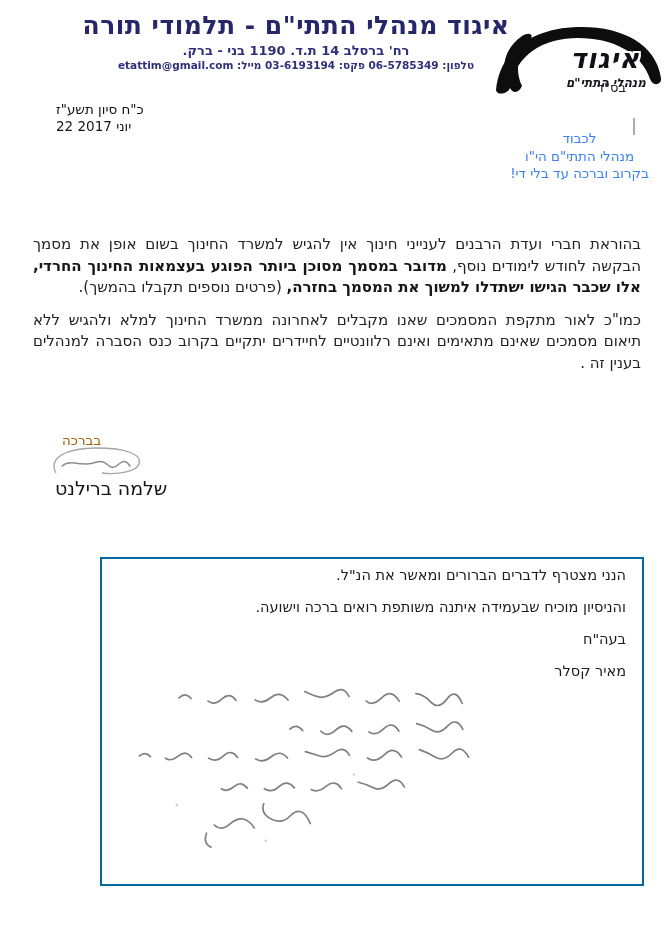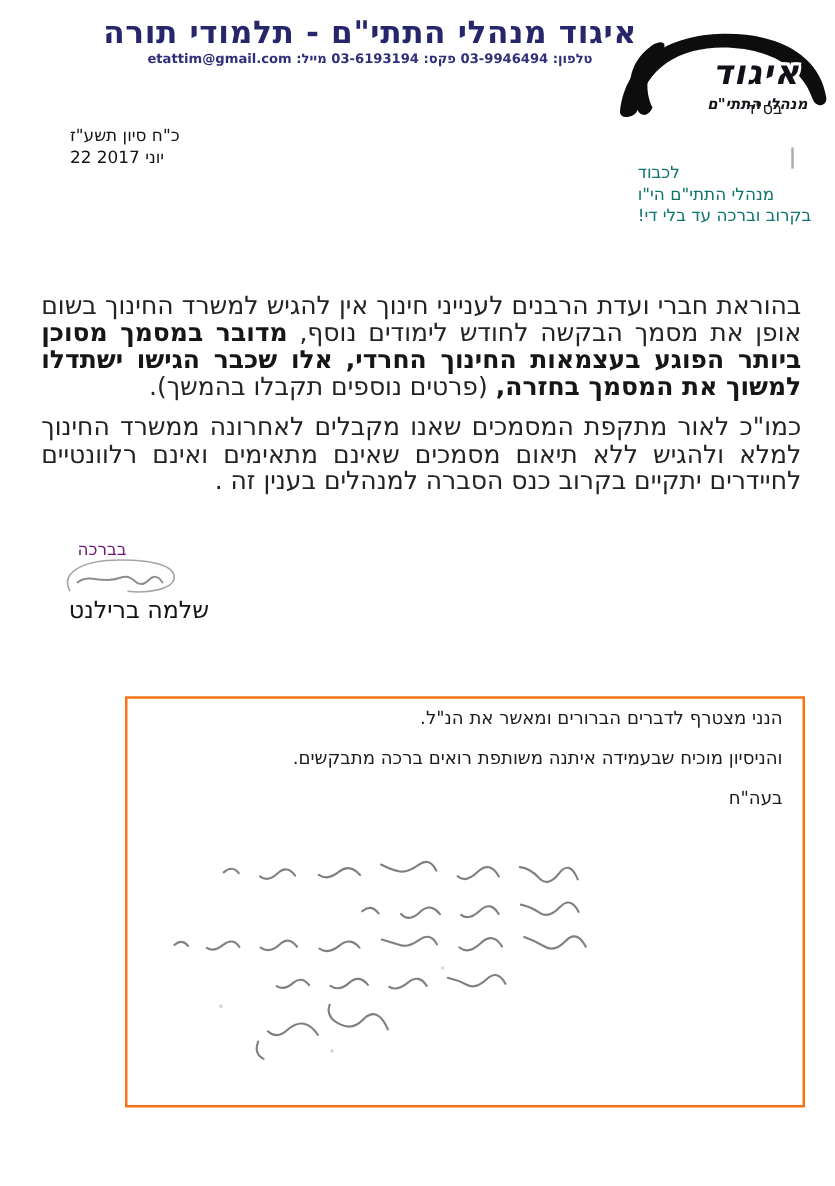--- a/index.html
+++ b/index.html
@@ -19,45 +19,46 @@
   .logo-sub{position:absolute;top:56px;right:20px;font-size:12px;font-weight:bold;color:#16161e;
     text-shadow:-1px -1px 0 #fff,1px -1px 0 #fff,-1px 1px 0 #fff,1px 1px 0 #fff;}
 
   .bsd{position:absolute;top:80px;right:42px;font-size:13px;color:#1d1d1d;}
 
   .date-block{position:absolute;top:101px;left:56px;font-size:13.5px;line-height:17px;color:#141414;text-align:left;}
   .date-greg{direction:ltr;}
 
   .cursor-artifact{position:absolute;top:118px;right:33px;width:2px;height:17px;background:#909090;opacity:.75;}
 
-  .recipient{position:absolute;top:130px;right:19px;text-align:left;font-size:13.5px;line-height:17.5px;color:#0f766e;}
+  .recipient{position:absolute;top:130px;right:19px;text-align:center;font-size:13.5px;line-height:17.5px;color:#3b82f6;}
 
-  .letter-body{position:absolute;top:234px;right:27px;left:33px;font-size:20px;line-height:21.5px;
+  .letter-body{position:absolute;top:234px;right:27px;left:33px;font-size:15px;line-height:21.5px;
     text-align:justify;color:#232323;}
   .letter-body p{margin:0 0 11px 0;}
   .letter-body b{font-weight:bold;color:#161616;}
 
-  .sig-closing{position:absolute;top:432px;left:62px;font-size:13.5px;color:#701a75;}
+  .sig-closing{position:absolute;top:432px;left:62px;font-size:13.5px;color:#a16207;}
   .sig-scribble{position:absolute;top:445px;left:44px;}
   .sig-name{position:absolute;top:477px;left:55px;font-size:19px;color:#141414;}
 
-  .endorsement-box{position:absolute;top:557px;left:100px;width:544px;height:329px;border:2px solid #f97316;box-sizing:border-box;}
+  .endorsement-box{position:absolute;top:557px;left:100px;width:544px;height:329px;border:2px solid #0369a1;box-sizing:border-box;}
   .endorsement-text{padding:8px 16px 0 0;font-size:14.5px;color:#1c1c1c;}
   .endorsement-text p{margin:0 0 15px 0;line-height:17px;}
   .handwritten-note{position:absolute;top:120px;left:12px;transform:rotate(-1.5deg);}
 </style>
 </head>
 <body>
 
 <div class="page">
 
   <header>
     <div class="letterhead-text">
       <div class="lh-title">איגוד מנהלי התתי"ם - תלמודי תורה</div>
-      <div class="lh-contact">טלפון: 03-9946494 פקס: 03-6193194 מייל: etattim@gmail.com</div>
+      <div class="lh-address">רח' ברסלב 14 ת.ד. 1190 בני - ברק.</div>
+      <div class="lh-contact">טלפון: 06-5785349 פקס: 03-6193194 מייל: etattim@gmail.com</div>
     </div>
 
     <div class="logo">
       <svg width="180" height="80" viewBox="0 0 180 80">
         <path d="M10,70 C14,28 50,8 92,7 C136,6 170,24 175,58 C176,65 167,67 164,59 C155,32 126,18 92,18 C58,18 30,34 24,68 C22,74 11,76 10,70 Z" fill="#0d0d0d"></path>
         <path d="M24,68 C14,52 16,30 36,16 C44,11 49,15 43,21 C31,33 29,52 36,66 C33,73 27,74 24,68 Z" fill="#0d0d0d"></path>
       </svg>
       <span class="logo-name">איגוד</span>
       <span class="logo-sub">מנהלי התתי"ם</span>
     </div>
@@ -86,22 +87,23 @@
   <div class="sig-closing">בברכה</div>
   <svg class="sig-scribble" width="104" height="36" viewBox="0 0 104 36">
     <path d="M12,28 C4,13 22,3 52,3 C82,3 98,9 95,19 C93,26 75,30 58,28" fill="none" stroke="#a6a6a6" stroke-width="1.3"></path>
     <path d="M86,21 q-5,-8 -11,-2 t-11,1 t-11,-3 t-11,2 t-12,-1 t-12,3" fill="none" stroke="#8d8d8d" stroke-width="1.5" stroke-linecap="round"></path>
   </svg>
   <div class="sig-name">שלמה ברילנט</div>
 
   <div class="endorsement-box">
     <div class="endorsement-text">
       <p>הנני מצטרף לדברים הברורים ומאשר את הנ"ל.</p>
-      <p>והניסיון מוכיח שבעמידה איתנה משותפת רואים ברכה מתבקשים.</p>
+      <p>והניסיון מוכיח שבעמידה איתנה משותפת רואים ברכה וישועה.</p>
       <p>בעה"ח</p>
+      <p>מאיר קסלר</p>
     </div>
 
     <svg class="handwritten-note" width="430" height="190" viewBox="0 0 430 190">
       <g fill="none" stroke="#646464" stroke-width="1.7" stroke-linecap="round" opacity="0.82">
         <path d="M350,28 q-6,-16 -15,-5 t-16,3 t-15,-9 m-17,7 q-7,-13 -17,-4 t-16,3 m-17,-5 q-5,-11 -14,-5 t-15,5 t-15,-6 m-17,8 q-8,-10 -17,-3 t-16,2 m-19,0 q-6,-9 -14,-2 t-14,2 m-17,-3 q-5,-7 -12,-1"></path>
         <path d="M350,54 q-6,-13 -15,-4 t-16,4 t-15,-7 m-18,7 q-6,-11 -15,-3 t-15,3 m-17,-1 q-7,-10 -16,-2 t-15,1 m-18,-1 q-6,-8 -13,-2"></path>
         <path d="M355,82 q-7,-14 -16,-5 t-17,4 t-16,-8 m-18,7 q-7,-12 -17,-3 t-17,3 m-18,-3 q-5,-10 -14,-4 t-15,4 t-15,-5 m-18,6 q-7,-9 -16,-2 t-16,2 m-18,-2 q-6,-9 -14,-2 t-15,2 m-17,-1 q-5,-8 -13,-2 t-13,2 m-15,-2 q-5,-6 -11,-1"></path>
         <path d="M290,110 q-6,-12 -15,-4 t-16,4 t-15,-6 m-17,6 q-6,-10 -15,-3 t-15,3 m-17,-2 q-7,-9 -15,-2 t-15,2 m-17,-1 q-6,-8 -13,-2 t-13,2"></path>
         <path d="M195,144 q-8,-20 -20,-8 q-8,8 -18,3 q-12,-6 -8,-16 m-10,24 q-10,-16 -24,-5 q-9,8 -16,1 m-8,8 q-4,10 4,14"></path>
       </g>

